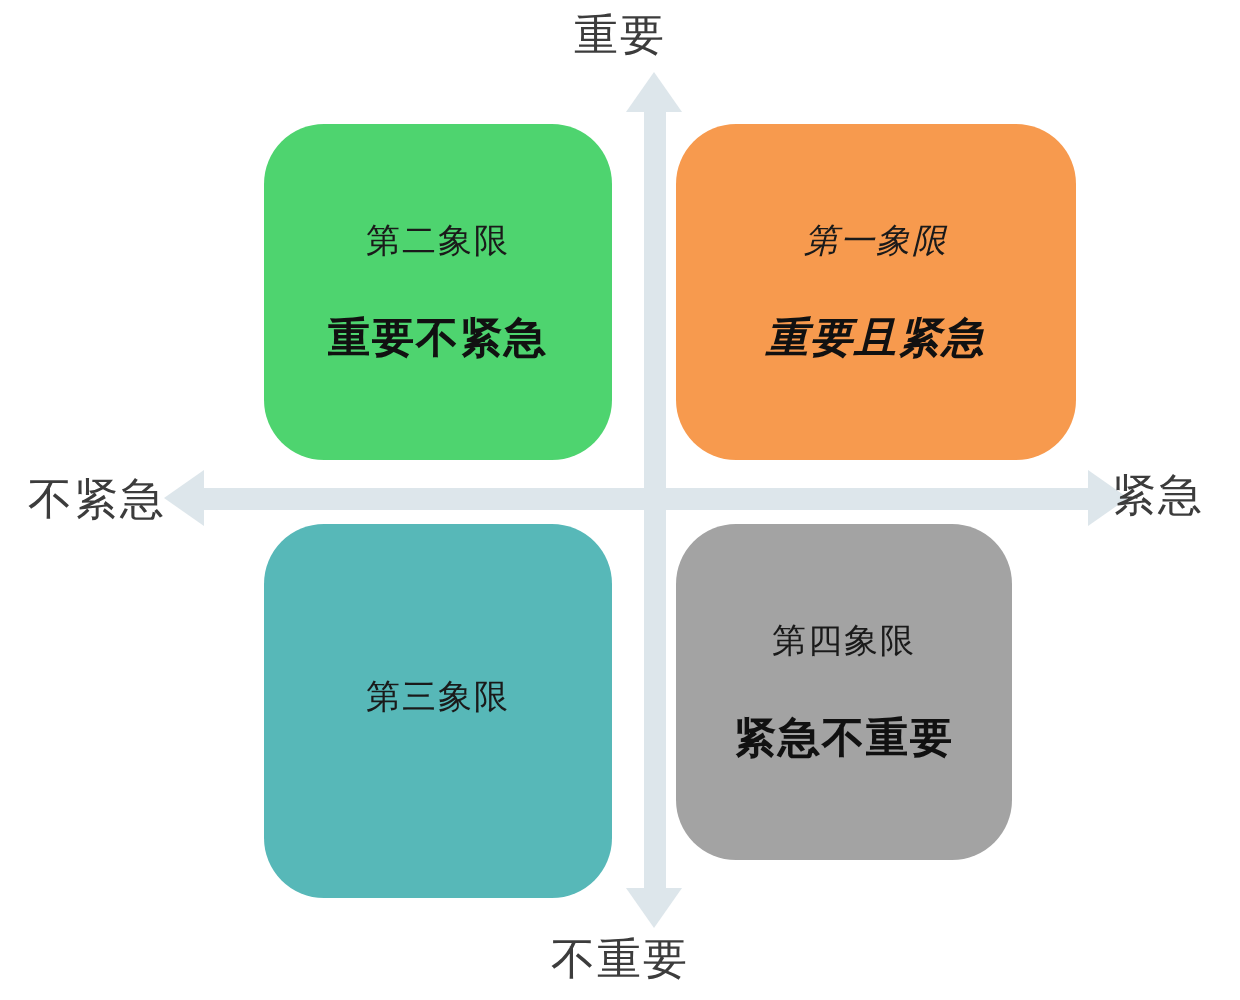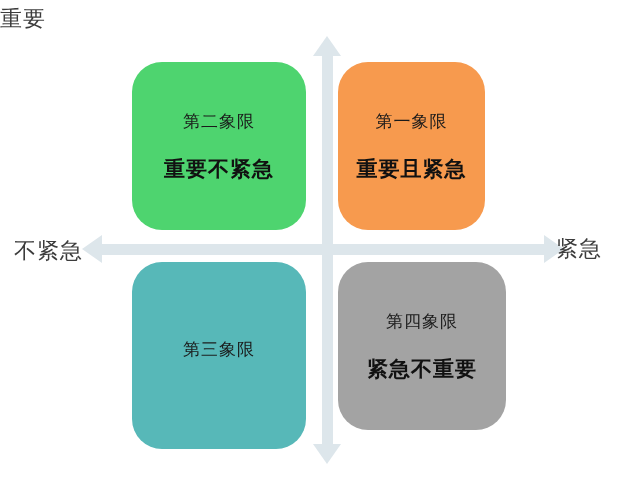--- a/index.html
+++ b/index.html
@@ -78,20 +78,21 @@
     color: #3c3c3c;
     font-size: 22px;
     line-height: 1;
     letter-spacing: 1px;
     white-space: nowrap;
   }
   #caption-top {
     left: 0;
     right: 0;
     top: 8px;
+    text-align: center;
   }
   #caption-bottom {
     left: 0;
     right: 0;
     top: 470px;
     text-align: center;
   }
   #caption-left {
     left: 14px;
     top: 240px;
@@ -122,38 +123,39 @@
   .quadrant .q-desc {
     font-size: 21px;
     font-weight: bold;
     color: #111111;
     letter-spacing: 1px;
     line-height: 1;
     margin-top: 16px;
   }
 
   #quadrant-two   { left: 132px; top:  62px; width: 174px; height: 168px; }
-  #quadrant-one   { left: 338px; top:  62px; width: 147px; height: 168px; }
+  #quadrant-one   { left: 338px; top:  62px; width: 200px; height: 168px; font-style: italic; }
   #quadrant-three { left: 132px; top: 262px; width: 174px; height: 187px; }
   #quadrant-four  { left: 338px; top: 262px; width: 168px; height: 168px; }
 </style>
 </head>
 <body>
 
 <div id="matrix-canvas" style="background: rgb(255, 255, 255);">
 
   <div class="axis-line" id="axis-horizontal" style="background: rgb(221, 230, 235);"></div>
   <div class="axis-line" id="axis-vertical" style="background: rgb(221, 230, 235);"></div>
 
   <div class="arrow-head" id="arrow-up" style="border-bottom-color: rgb(221, 230, 235);"></div>
   <div class="arrow-head" id="arrow-down" style="border-top-color: rgb(221, 230, 235);"></div>
   <div class="arrow-head" id="arrow-left" style="border-right-color: rgb(221, 230, 235);"></div>
   <div class="arrow-head" id="arrow-right" style="border-left-color: rgb(221, 230, 235);"></div>
 
   <div class="axis-caption" id="caption-top" style="color: rgb(60, 60, 60);">重要</div>
+  <div class="axis-caption" id="caption-bottom" style="color: rgb(60, 60, 60);">不重要</div>
   <div class="axis-caption" id="caption-left" style="color: rgb(60, 60, 60);">不紧急</div>
   <div class="axis-caption" id="caption-right" style="color: rgb(60, 60, 60);">紧急</div>
 
   <div class="quadrant" id="quadrant-two" style="background: rgb(78, 212, 111);">
     <div class="q-number">第二象限</div>
     <div class="q-desc">重要不紧急</div>
   </div>
 
   <div class="quadrant" id="quadrant-one" style="background: rgb(247, 154, 78);">
     <div class="q-number">第一象限</div>

